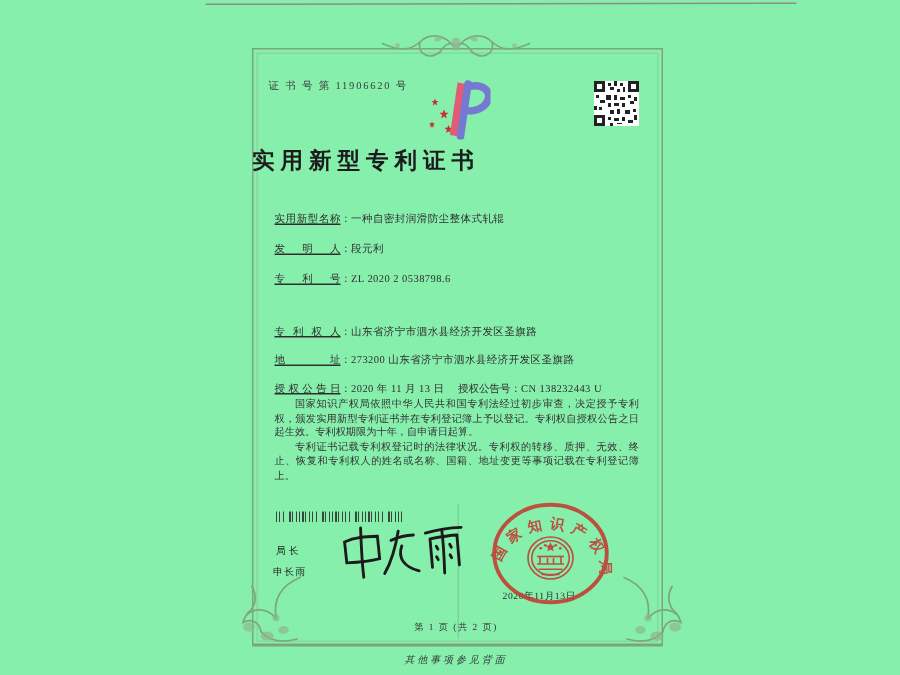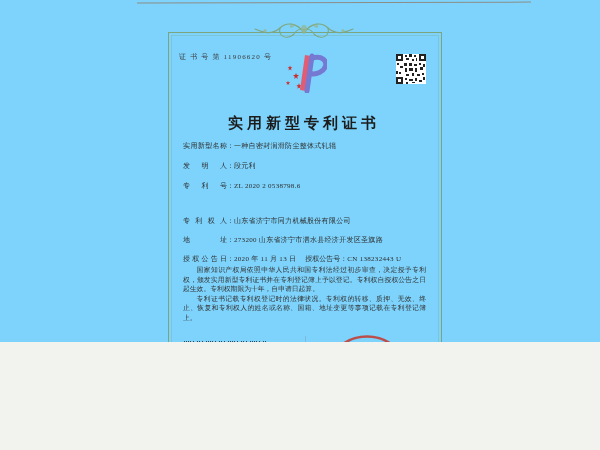--- a/index.html
+++ b/index.html
@@ -1,32 +1,32 @@
 <!DOCTYPE html>
 <html><head>
 <meta charset="utf-8">
 <style>
   html,body{margin:0;padding:0;}
   body{width:600px;height:450px;background:#f2f2ee;font-family:"Liberation Serif","DejaVu Serif",serif;}
-  #page{position:relative;width:600px;height:342px;background:#7dd3fc;overflow:hidden;}
+  #page{position:relative;width:600px;height:450px;background:#86efac;overflow:hidden;}
   .abs{position:absolute;}
   
   .top-edge-line{left:137px;top:2px;width:394px;height:1px;background:#8d8d86;transform:rotate(-.12deg);}
   .crease{left:305px;top:336px;width:1px;height:90px;background:rgba(110,110,110,.22);}
   
   .frame{left:168px;top:32px;width:272px;height:396px;
          border:1.5px solid #7da57d;border-bottom-width:2px;
          outline:1px solid rgba(125,165,125,.30);outline-offset:-4px;}
   
   .cert-no{left:179px;top:52px;font-size:7px;color:#3c3c3c;letter-spacing:1.2px;}
-  .title{left:168px;top:98px;width:272px;text-align:center;font-size:15px;font-weight:bold;
-         letter-spacing:4px;color:#1c1c1c;margin-top:16px;}
+  .title{left:168px;top:98px;width:272px;font-size:15px;font-weight:bold;
+         letter-spacing:4px;color:#1c1c1c;}
   
   .row{left:183px;font-size:7px;color:#2e2e2e;white-space:nowrap;}
-  .flabel{display:inline-block;width:44px;text-align:justify;text-align-last:justify;vertical-align:bottom;}
+  .flabel{display:inline-block;width:44px;text-align:justify;text-align-last:justify;vertical-align:bottom;text-decoration:underline;}
   .fval{letter-spacing:.3px;text-align:center;}
   .pair2{margin-left:9px;font-family:Liberation Mono, monospace;}
   
   .paras{left:183px;top:265px;width:243px;}
   .paras p{margin:0;font-size:6.8px;line-height:9.6px;color:#333;text-indent:2em;text-align:justify;}
   
   .barcode{left:184px;top:341px;width:84px;height:7px;opacity:.85;
     background:repeating-linear-gradient(90deg,#2a2a2a 0 1px,transparent 1px 2px,#2a2a2a 2px 2.6px,transparent 2.6px 4.4px);}
   .sig-title{left:184px;top:363px;font-size:6.5px;color:#222;letter-spacing:2px;}
   .sig-name{left:182px;top:377px;font-size:6.5px;color:#222;letter-spacing:1px;}
@@ -159,21 +159,21 @@
   <div class="abs row" style="top:141px">
     <span class="flabel">实用新型名称</span><span>：</span><span class="fval">一种自密封润滑防尘整体式轧辊</span>
   </div>
   <div class="abs row" style="top:161px">
     <span class="flabel">发明人</span><span>：</span><span class="fval">段元利</span>
   </div>
   <div class="abs row" style="top:181px">
     <span class="flabel">专利号</span><span>：</span><span class="fval">ZL 2020 2 0538798.6</span>
   </div>
   <div class="abs row" style="top:216px">
-    <span class="flabel">专利权人</span><span>：</span><span class="fval">山东省济宁市同力机械股份有限公司</span>
+    <span class="flabel">专利权人</span><span>：</span><span class="fval">山东省济宁市泗水县经济开发区圣旗路</span>
   </div>
   <div class="abs row" style="top:235px">
     <span class="flabel">地址</span><span>：</span><span class="fval">273200 山东省济宁市泗水县经济开发区圣旗路</span>
   </div>
   <div class="abs row" style="top:254px">
     <span class="flabel">授权公告日</span><span>：</span><span class="fval">2020 年 11 月 13 日</span><span class="pair2">授权公告号</span><span>：</span><span class="fval">CN 138232443 U</span>
   </div>
 
   <div class="abs paras">
     <p>国家知识产权局依照中华人民共和国专利法经过初步审查，决定授予专利权，颁发实用新型专利证书并在专利登记簿上予以登记。专利权自授权公告之日起生效。专利权期限为十年，自申请日起算。</p>

